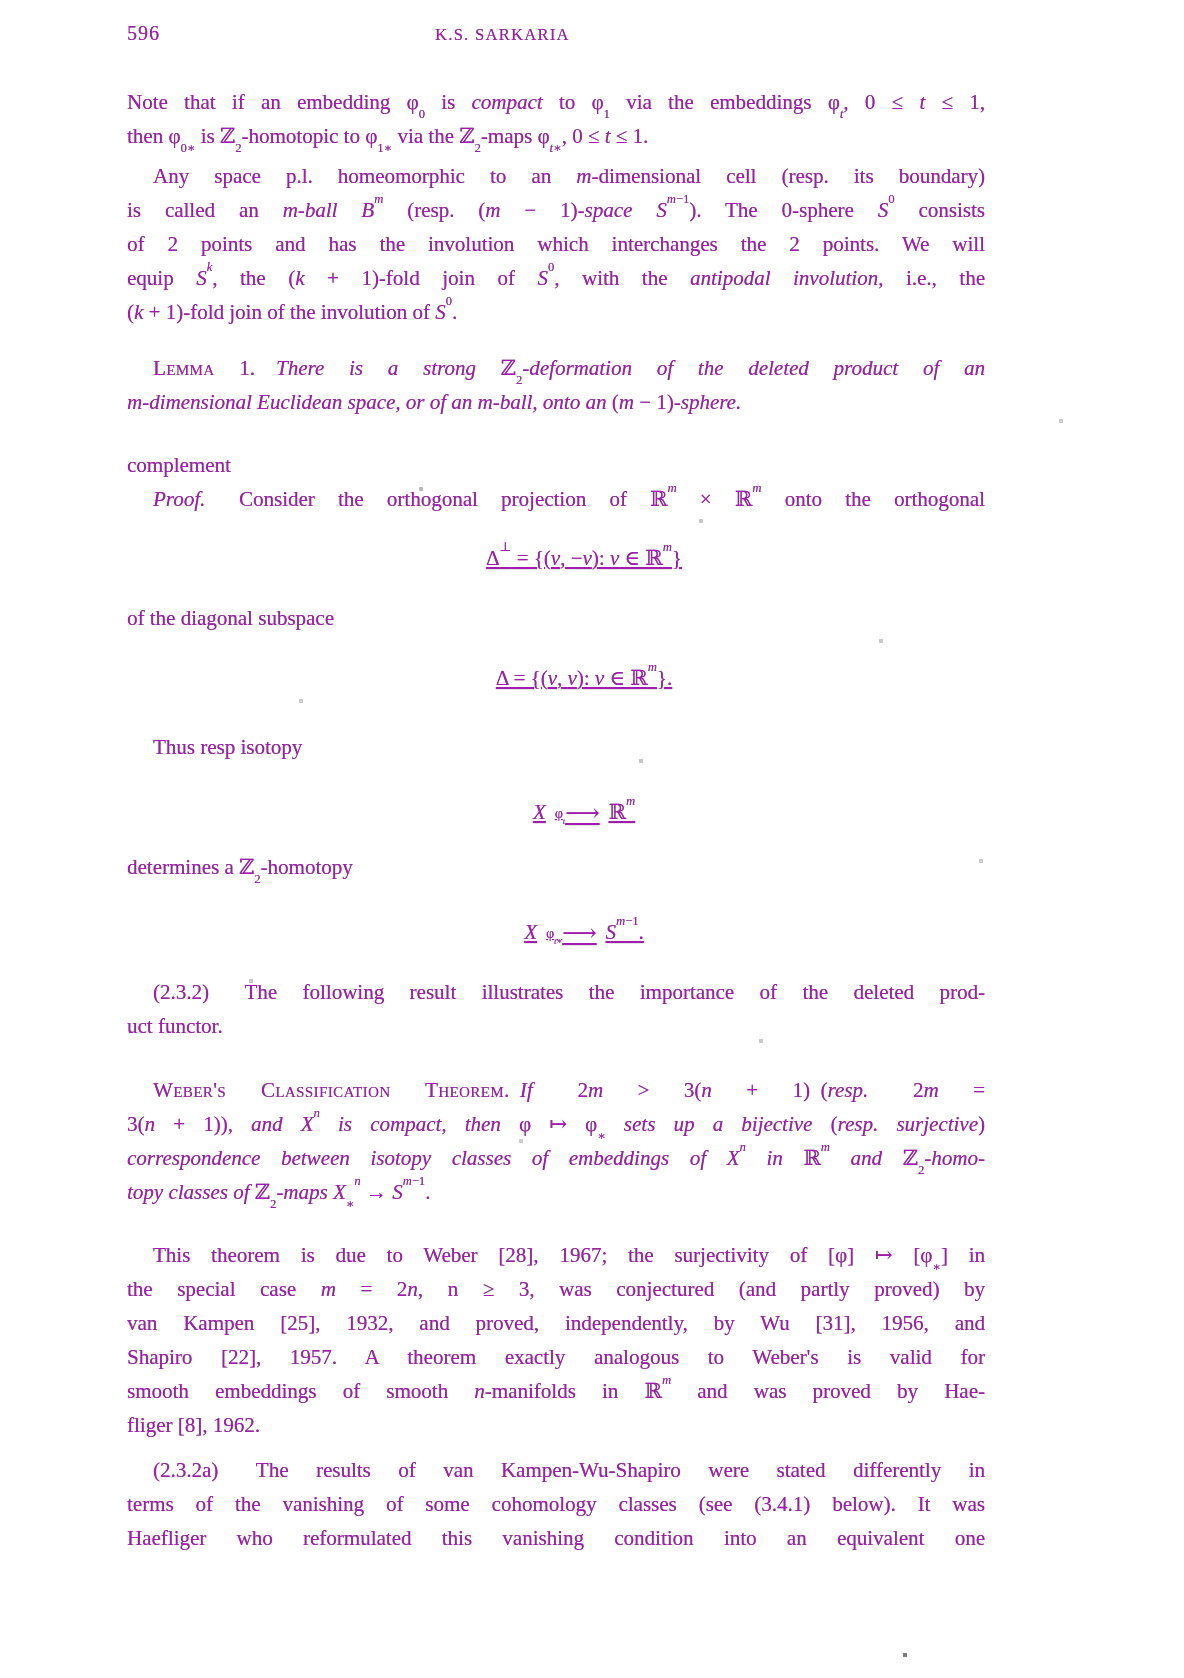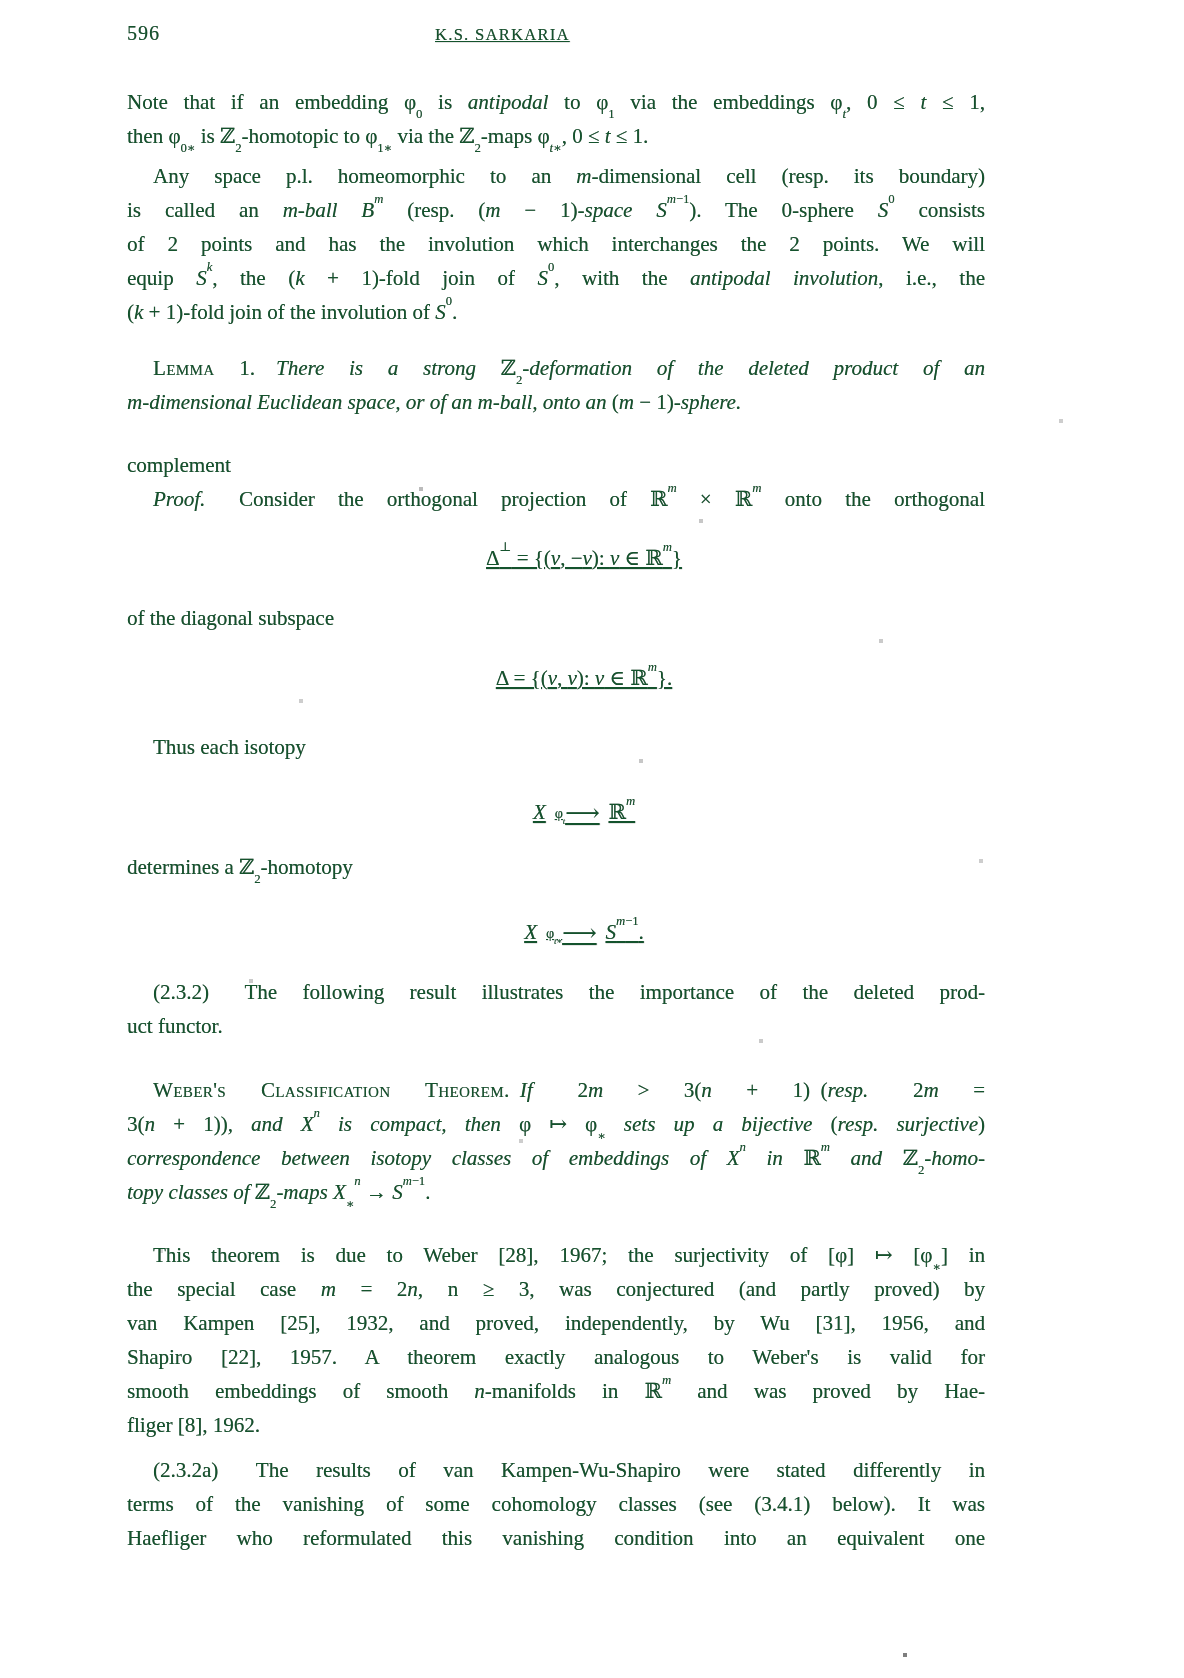--- a/index.html
+++ b/index.html
@@ -1,28 +1,28 @@
 <!DOCTYPE html>
 <html><head>
 <meta charset="utf-8">
 <style>
   html,body{margin:0;padding:0;background:#ffffff;}
   #page{
     position:relative;
     width:1184px;height:1678px;
     background:#ffffff;
     font-family:"Liberation Serif","DejaVu Serif",serif;
-    color:#14532d;
+    color:#a21caf;
     overflow:hidden;
     text-shadow:0.2px 0.2px 0.35px rgba(20,20,20,0.55);
   }
   .col{position:absolute;left:127px;top:22px;width:858px;}
   .header{position:relative;height:26px;}
   [data-name="page-number"]{position:absolute;left:0;top:0;font-size:20px;letter-spacing:1px;}
-  [data-name="running-head"]{position:absolute;left:308px;top:3px;font-size:16.5px;letter-spacing:1.3px;text-decoration:underline;}
+  [data-name="running-head"]{position:absolute;left:308px;top:3px;font-size:16.5px;letter-spacing:1.3px;}
 
   .line{font-size:21px;line-height:34px;text-align:justify;text-align-last:justify;}
   .line.nj{text-align-last:left;}
   .line.ind{text-indent:26px;}
 
   .display{font-size:21px;line-height:34px;text-align:center;padding-left:56px;text-decoration:underline;}
   .arrow-eq{display:flex;justify-content:center;align-items:flex-end;gap:9px;height:46px;box-sizing:border-box;padding-left:56px;}
   .stack{display:inline-flex;align-items:center;}
   .alabel{font-size:14px;line-height:13px;}
   .aline{font-size:24px;line-height:21px;letter-spacing:0;}
@@ -63,21 +63,21 @@
 <body>
 
 <div id="page" data-name="page">
   <div class="speckles" data-name="scan-noise"></div>
   <div class="col" data-name="text-column">
     <div class="header" data-name="page-header">
       <span data-name="page-number">596</span>
       <span data-name="running-head">K.S. SARKARIA</span>
     </div>
   <div class="para" data-name="para-intro-note">
-        <div class="line" data-name="text-line">Note that if an embedding φ<sub>0</sub> is <i>antipodal</i> to φ<sub>1</sub> via the embeddings φ<sub><i>t</i></sub>, 0 ≤ <i>t</i> ≤ 1,</div>
+        <div class="line" data-name="text-line">Note that if an embedding φ<sub>0</sub> is <i>compact</i> to φ<sub>1</sub> via the embeddings φ<sub><i>t</i></sub>, 0 ≤ <i>t</i> ≤ 1,</div>
         <div class="line nj" data-name="text-line">then φ<sub>0∗</sub> is ℤ<sub>2</sub>-homotopic to φ<sub>1∗</sub> via the ℤ<sub>2</sub>-maps φ<sub><i>t</i>∗</sub>, 0 ≤ <i>t</i> ≤ 1.</div>
       </div>
       <div class="para" data-name="para-pl-spaces">
         <div class="line ind" data-name="text-line">Any space p.l. homeomorphic to an <i>m</i>-dimensional cell (resp. its boundary)</div>
         <div class="line" data-name="text-line">is called an <i>m-ball B</i><sup><i>m</i></sup> (resp. (<i>m</i> − 1)-<i>space S</i><sup><i>m</i>−1</sup>). The 0-sphere <i>S</i><sup>0</sup> consists</div>
         <div class="line" data-name="text-line">of 2 points and has the involution which interchanges the 2 points. We will</div>
         <div class="line" data-name="text-line">equip <i>S</i><sup><i>k</i></sup>, the (<i>k</i> + 1)-fold join of <i>S</i><sup>0</sup>, with the <i>antipodal involution</i>, i.e., the</div>
         <div class="line nj" data-name="text-line">(<i>k</i> + 1)-fold join of the involution of <i>S</i><sup>0</sup>.</div>
       </div>
       <div class="para" data-name="lemma-1">
@@ -87,21 +87,21 @@
       <div class="para" data-name="para-proof">
         <div class="line nj" data-name="text-line">complement</div>
         <div class="line ind" data-name="text-line"><i>Proof.</i>  Consider the orthogonal projection of ℝ<sup><i>m</i></sup> × ℝ<sup><i>m</i></sup> onto the orthogonal</div>
       </div>
       <div class="display" data-name="eq-delta-perp">Δ<sup>⊥</sup> = {(<i>v</i>, −<i>v</i>): <i>v</i> ∈ ℝ<sup><i>m</i></sup>}</div>
       <div class="para" data-name="line-diagonal-subspace">
         <div class="line nj" data-name="text-line">of the diagonal subspace</div>
       </div>
       <div class="display" data-name="eq-delta">Δ = {(<i>v</i>, <i>v</i>): <i>v</i> ∈ ℝ<sup><i>m</i></sup>}.</div>
       <div class="para" data-name="line-thus-each-isotopy">
-        <div class="line ind nj" data-name="text-line">Thus each isotopy</div>
+        <div class="line ind nj" data-name="text-line">Thus resp isotopy</div>
       </div>
       <div class="display arrow-eq" data-name="eq-isotopy-arrow">
         <span class="mop" data-name="equation-lhs"><i>X</i></span>
         <span class="stack" data-name="labeled-arrow">
           <span class="alabel" data-name="arrow-label">φ<sub><i>t</i></sub></span>
           <span class="aline" data-name="right-arrow">⟶</span>
         </span>
         <span class="mop" data-name="equation-rhs">ℝ<sup><i>m</i></sup></span>
       </div>
       <div class="para" data-name="line-determines-homotopy">

